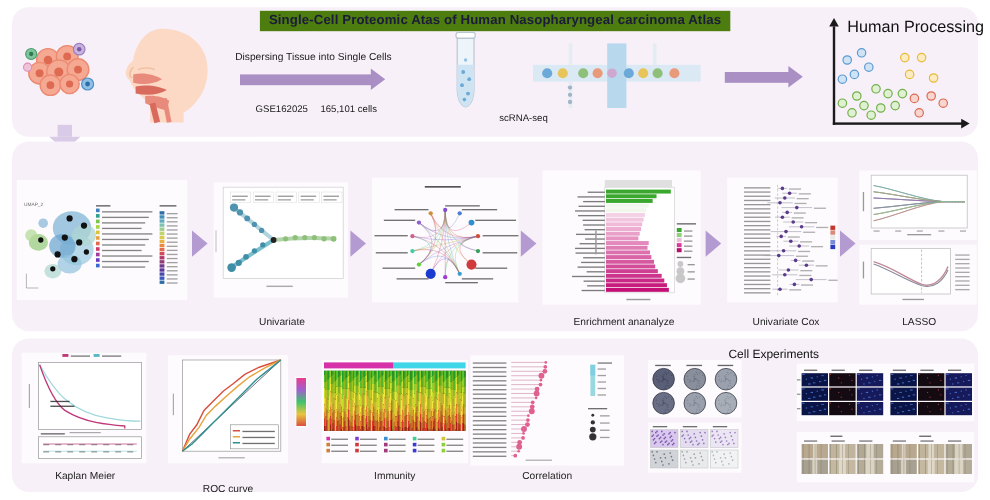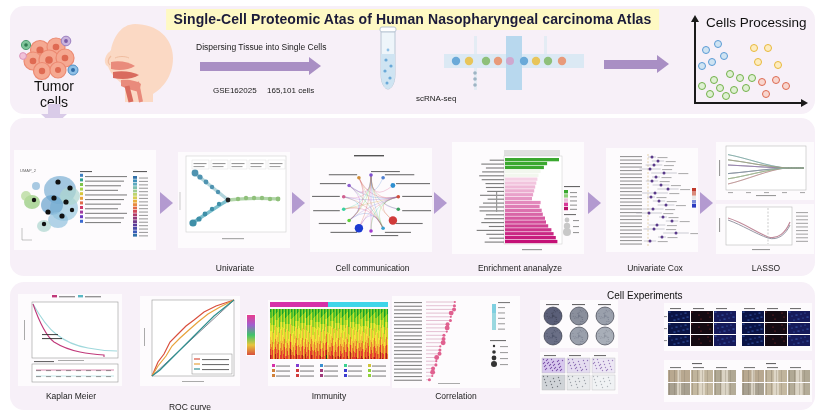--- a/index.html
+++ b/index.html
@@ -16,24 +16,24 @@
     position: absolute;
     background: #f7f0f8;
     border-radius: 14px;
   }
   #panel-top    { left: 10px; top: 6px;   width: 805px; height: 108px; }
   #panel-mid    { left: 10px; top: 118px; width: 805px; height: 158px; }
   #panel-bottom { left: 10px; top: 282px; width: 805px; height: 128px; }
 
   .panel-title {
     position: absolute;
-    background: #fef9c3;
+    background: #4d7c0f;
     color: #1b1b3a;
     font-weight: bold;
-    font-size: 14px;
+    font-size: 11px;
     letter-spacing: .1px;
     padding: 2px 8px 3px 8px;
     white-space: nowrap;
     left: 50%;
     transform: translateX(-50%);
   }
   #title-top { top: 9px; }
   #title-mid { top: 121px; }
 
   
@@ -132,24 +132,20 @@
         <circle cx="40" cy="36" r="3.0" fill="#df6a52"></circle>
         <circle cx="8" cy="11" r="4.6" fill="#7fc49a" stroke="#4f9e73" stroke-width="1"></circle>
         <circle cx="8" cy="11" r="1.8" fill="#2f7a52"></circle>
         <circle cx="48" cy="7" r="4.8" fill="#c9b3dd" stroke="#9b7fc0" stroke-width="1"></circle>
         <circle cx="48" cy="7" r="1.9" fill="#7a5ba8"></circle>
         <circle cx="55" cy="36" r="5.0" fill="#8fc0e6" stroke="#4f8fc4" stroke-width="1"></circle>
         <circle cx="55" cy="36" r="2.0" fill="#2f6ca8"></circle>
         <circle cx="5" cy="22" r="3.4" fill="#f0c2d8" stroke="#d98fb8" stroke-width=".9"></circle>
       </g>
     </svg>
-  </div>
-  <div class="lbl big-label" style="left:18px; top:78px; width:72px;">
-    <div>Tumor</div>
-    <div>cells</div>
   </div>
 
   <div class="head-svg">
     <svg width="86" height="82" viewBox="0 0 86 82">
       <path d="M40 2 C62 2 78 16 78 36 C78 54 68 66 58 72 L58 80 L30 80 L30 64 C22 58 12 50 12 38 C12 34 14 30 16 28 C18 16 26 2 40 2 Z" fill="#fbd9c4"></path>
       <path d="M14 30 C10 34 8 40 12 44 C16 47 20 46 22 44" fill="#fbd9c4"></path>
       <path d="M16 34 C13 37 12 41 15 43" fill="none" stroke="#f0bda0" stroke-width="1.2"></path>
       <path d="M16 40 C24 38 34 40 40 44 C34 48 24 49 16 47 Z" fill="#e98b7c"></path>
       <path d="M18 50 C28 48 38 50 44 53 C38 57 28 58 18 56 Z" fill="#d96b5e"></path>
       <path d="M26 58 C34 57 42 59 46 62 L44 70 C36 68 30 66 26 64 Z" fill="#e98b7c"></path>
@@ -227,21 +223,21 @@
         <div class="dot green" style="left: 52px; top: 70px;"></div>
         <div class="dot green" style="left: 16px; top: 76px;"></div>
         <div class="dot green" style="left: 32px; top: 78px;"></div>
         <div class="dot green" style="left: 58px; top: 60px;"></div>
         <div class="dot red" style="left: 68px; top: 64px;"></div>
         <div class="dot red" style="left: 82px; top: 62px;"></div>
         <div class="dot red" style="left: 92px; top: 68px;"></div>
         <div class="dot red" style="left: 72px; top: 76px;"></div>
       </div>
   </div>
-  <div class="lbl" style="left:706px; top:15px; font-size:13.5px; color:#111;">Cells Processing</div>
+  <div class="lbl" style="left:706px; top:15px; font-size:13.5px; color:#111;">Human Processing</div>
 
   <div class="arrow-down-stem" style="left:48px; top:104px; height:10px;"></div>
   <div class="arrow-down" style="left:41px; top:114px;"></div>
 
   <div class="panel" id="panel-mid"></div>
 
   <div class="figcard" style="left:14px; top:150px; width:142px; height:100px;">
     <svg width="142" height="100" viewBox="0 0 142 100">
       <text x="6" y="22" font-size="4" fill="#666" font-family="Liberation Sans, sans-serif">UMAP_2</text>
       <g opacity=".85">
@@ -467,21 +463,20 @@
           <rect x="20.465720348238143" y="83.83100377287741" width="26.65" height="1.1" fill="#333" opacity="0.7"></rect>
           <rect x="8.78139256102304" y="74.95167365947947" width="27.200000000000003" height="1.1" fill="#333" opacity="0.7"></rect>
           <rect x="3.1523068101816456" y="62.120669886602066" width="26.65" height="1.1" fill="#333" opacity="0.7"></rect>
           <rect x="2.052306810181644" y="47.87933011339794" width="27.75" height="1.1" fill="#333" opacity="0.7"></rect>
           <rect x="9.881392561023041" y="35.04832634052053" width="26.1" height="1.1" fill="#333" opacity="0.7"></rect>
           <rect x="18.815720348238134" y="26.16899622712259" width="28.3" height="1.1" fill="#333" opacity="0.7"></rect>
         </g>
       <rect x="44" y="7" width="30" height="1.4" fill="#555"></rect>
     </svg>
   </div>
-  <div class="lbl stage-label" style="left:300px; top:263px; width:145px;">Cell communication</div>
 
   <div class="arrow-tri" style="left:434px; top:192px;"></div>
 
   <div class="figcard" style="left:452px; top:142px; width:132px; height:112px;">
     <svg width="132" height="112" viewBox="0 0 132 112">
       <rect x="52" y="8" width="56" height="6" fill="#e0e0e0"></rect>
       <rect x="52" y="14" width="58" height="88" fill="#ffffff" stroke="#ccc" stroke-width=".5"></rect>
       <g id="enrich-bars">
           <rect x="53" y="16" width="54.0" height="3.3" fill="#3aa82f"></rect>
           <rect x="53" y="19.9" width="42.1" height="3.3" fill="#3aa82f"></rect>

